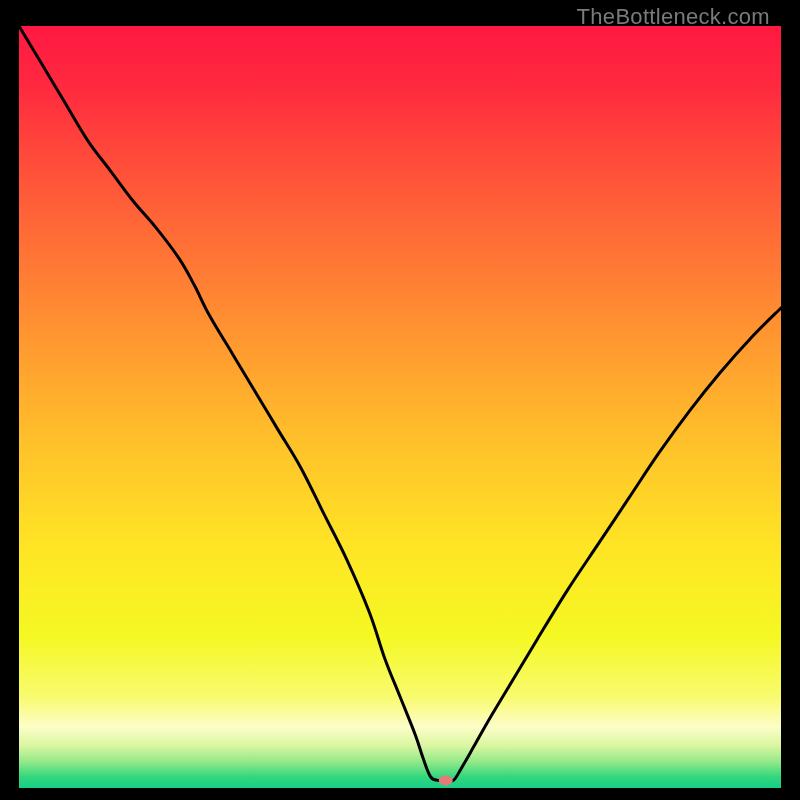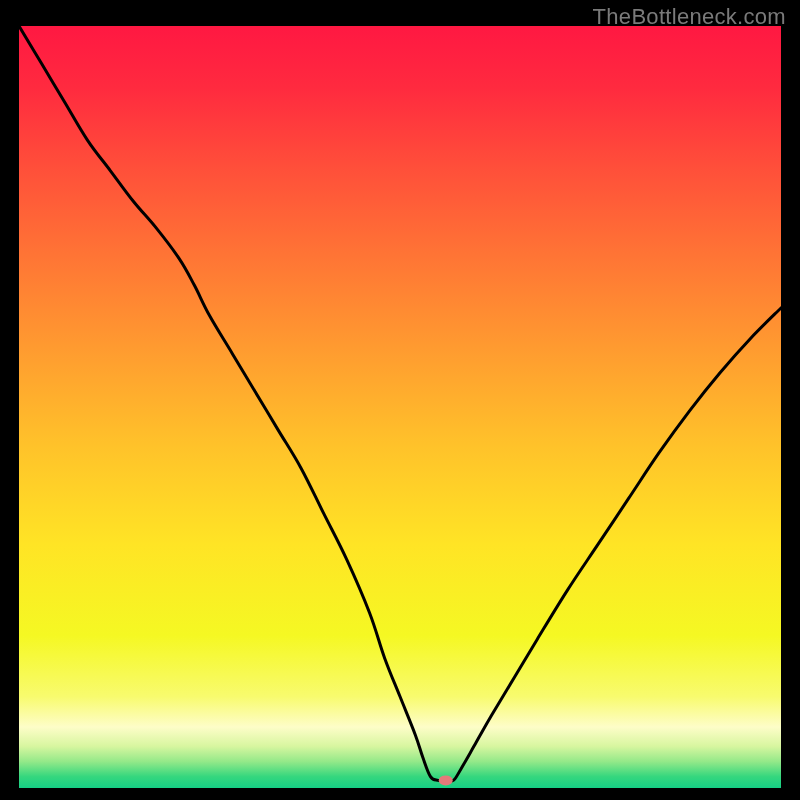--- a/index.html
+++ b/index.html
@@ -13,21 +13,21 @@
   }
   .frame {
     position: relative;
     width: 800px;
     height: 800px;
     background: #000;
   }
   .watermark {
     position: absolute;
     top: 4px;
-    right: 14px;
+    right: 30px;
     color: #7a7a7a;
     font-size: 22px;
     letter-spacing: 0.3px;
     font-weight: 500;
     z-index: 20;
     margin-left: 48px;
   }
   .plot-area {
     position: absolute;
     left: 19px;

